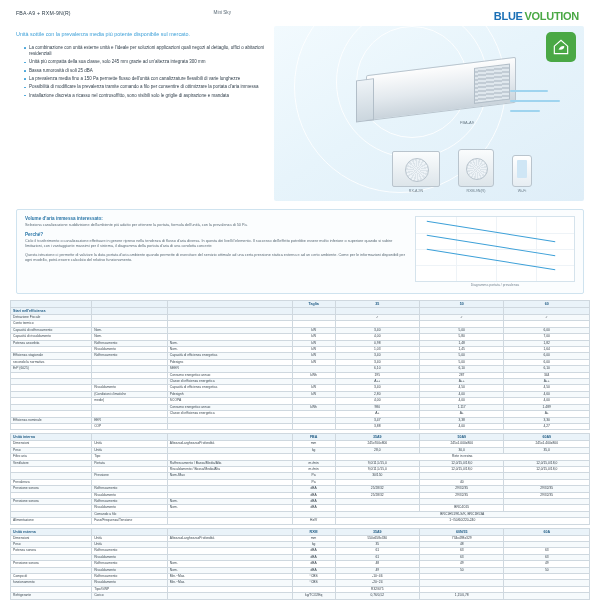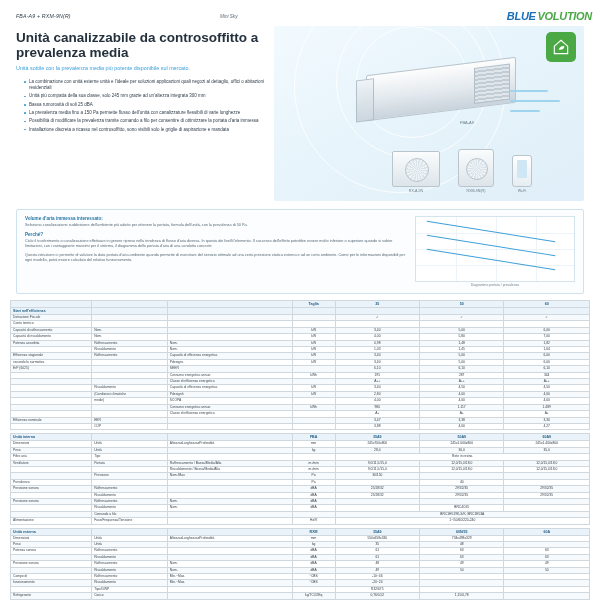--- a/index.html
+++ b/index.html
@@ -5,21 +5,21 @@
   html,body{margin:0;padding:0;}
   body{
     width:600px;height:600px;overflow:hidden;
     background:#ffffff;
     font-family:"Liberation Sans", sans-serif;
     color:#22303c;
   }
   .page{position:relative;width:600px;height:600px;background:#fff;}
 
   
-  .hdr{display:flex;justify-content:space-between;align-items:center;padding:10px 8px 0 16px;font-style:italic;}
+  .hdr{display:flex;justify-content:space-between;align-items:flex-start;padding:10px 21px 0 16px;}
   .hdr-model{font-size:5.2px;color:#2b3b47;letter-spacing:.2px;}
   .hdr-center{font-size:4.6px;color:#5b6b77;margin-left:-120px;}
   .brand{display:flex;align-items:center;gap:2px;}
   .brand-blue{font-size:11px;font-weight:bold;color:#1a6fb5;letter-spacing:-.3px;}
   .brand-green{font-size:11px;font-weight:bold;color:#4aa845;letter-spacing:-.3px;}
 
   
   .top{display:flex;padding:4px 16px 0 16px;}
   .top-left{width:258px;}
   h1{margin:4px 0 0 0;font-size:13.5px;line-height:15px;font-weight:bold;color:#24313d;}
@@ -88,21 +88,20 @@
     <div class="hdr-model">FBA-A9 + RXM-9N(R)</div>
     <div class="hdr-center">Mini Sky</div>
     <div class="brand">
       <span class="brand-blue">BLUE</span>
         <span class="brand-green">VOLUTION</span>
     </div>
   </div>
 
   <div class="top">
     <div class="top-left">
-      <h1>Unità canalizzabile da controsoffitto a prevalenza media</h1>
       <div class="subtitle">Unità sottile con la prevalenza media più potente disponibile sul mercato.</div>
       <ul class="bullets">
         <li>La combinazione con unità esterne unità e l'ideale per soluzioni applicazioni quali negozi al dettaglio, uffici o abitazioni residenziali</li>
         <li>Unità più compatta della sua classe, solo 245 mm grazie ad un'altezza integrata 300 mm</li>
         <li>Bassa rumorosità di soli 25 dBA</li>
         <li>La prevalenza media fino a 150 Pa permette flusso dell'unità con canalizzature flessibili di varie lunghezze</li>
         <li>Possibilità di modificare la prevalenza tramite comando a filo per consentire di ottimizzare la portata d'aria immessa</li>
         <li>Installazione discreta a ricasso nel controsoffitto, sono visibili solo le griglie di aspirazione e mandata</li>
       </ul>
     </div>

